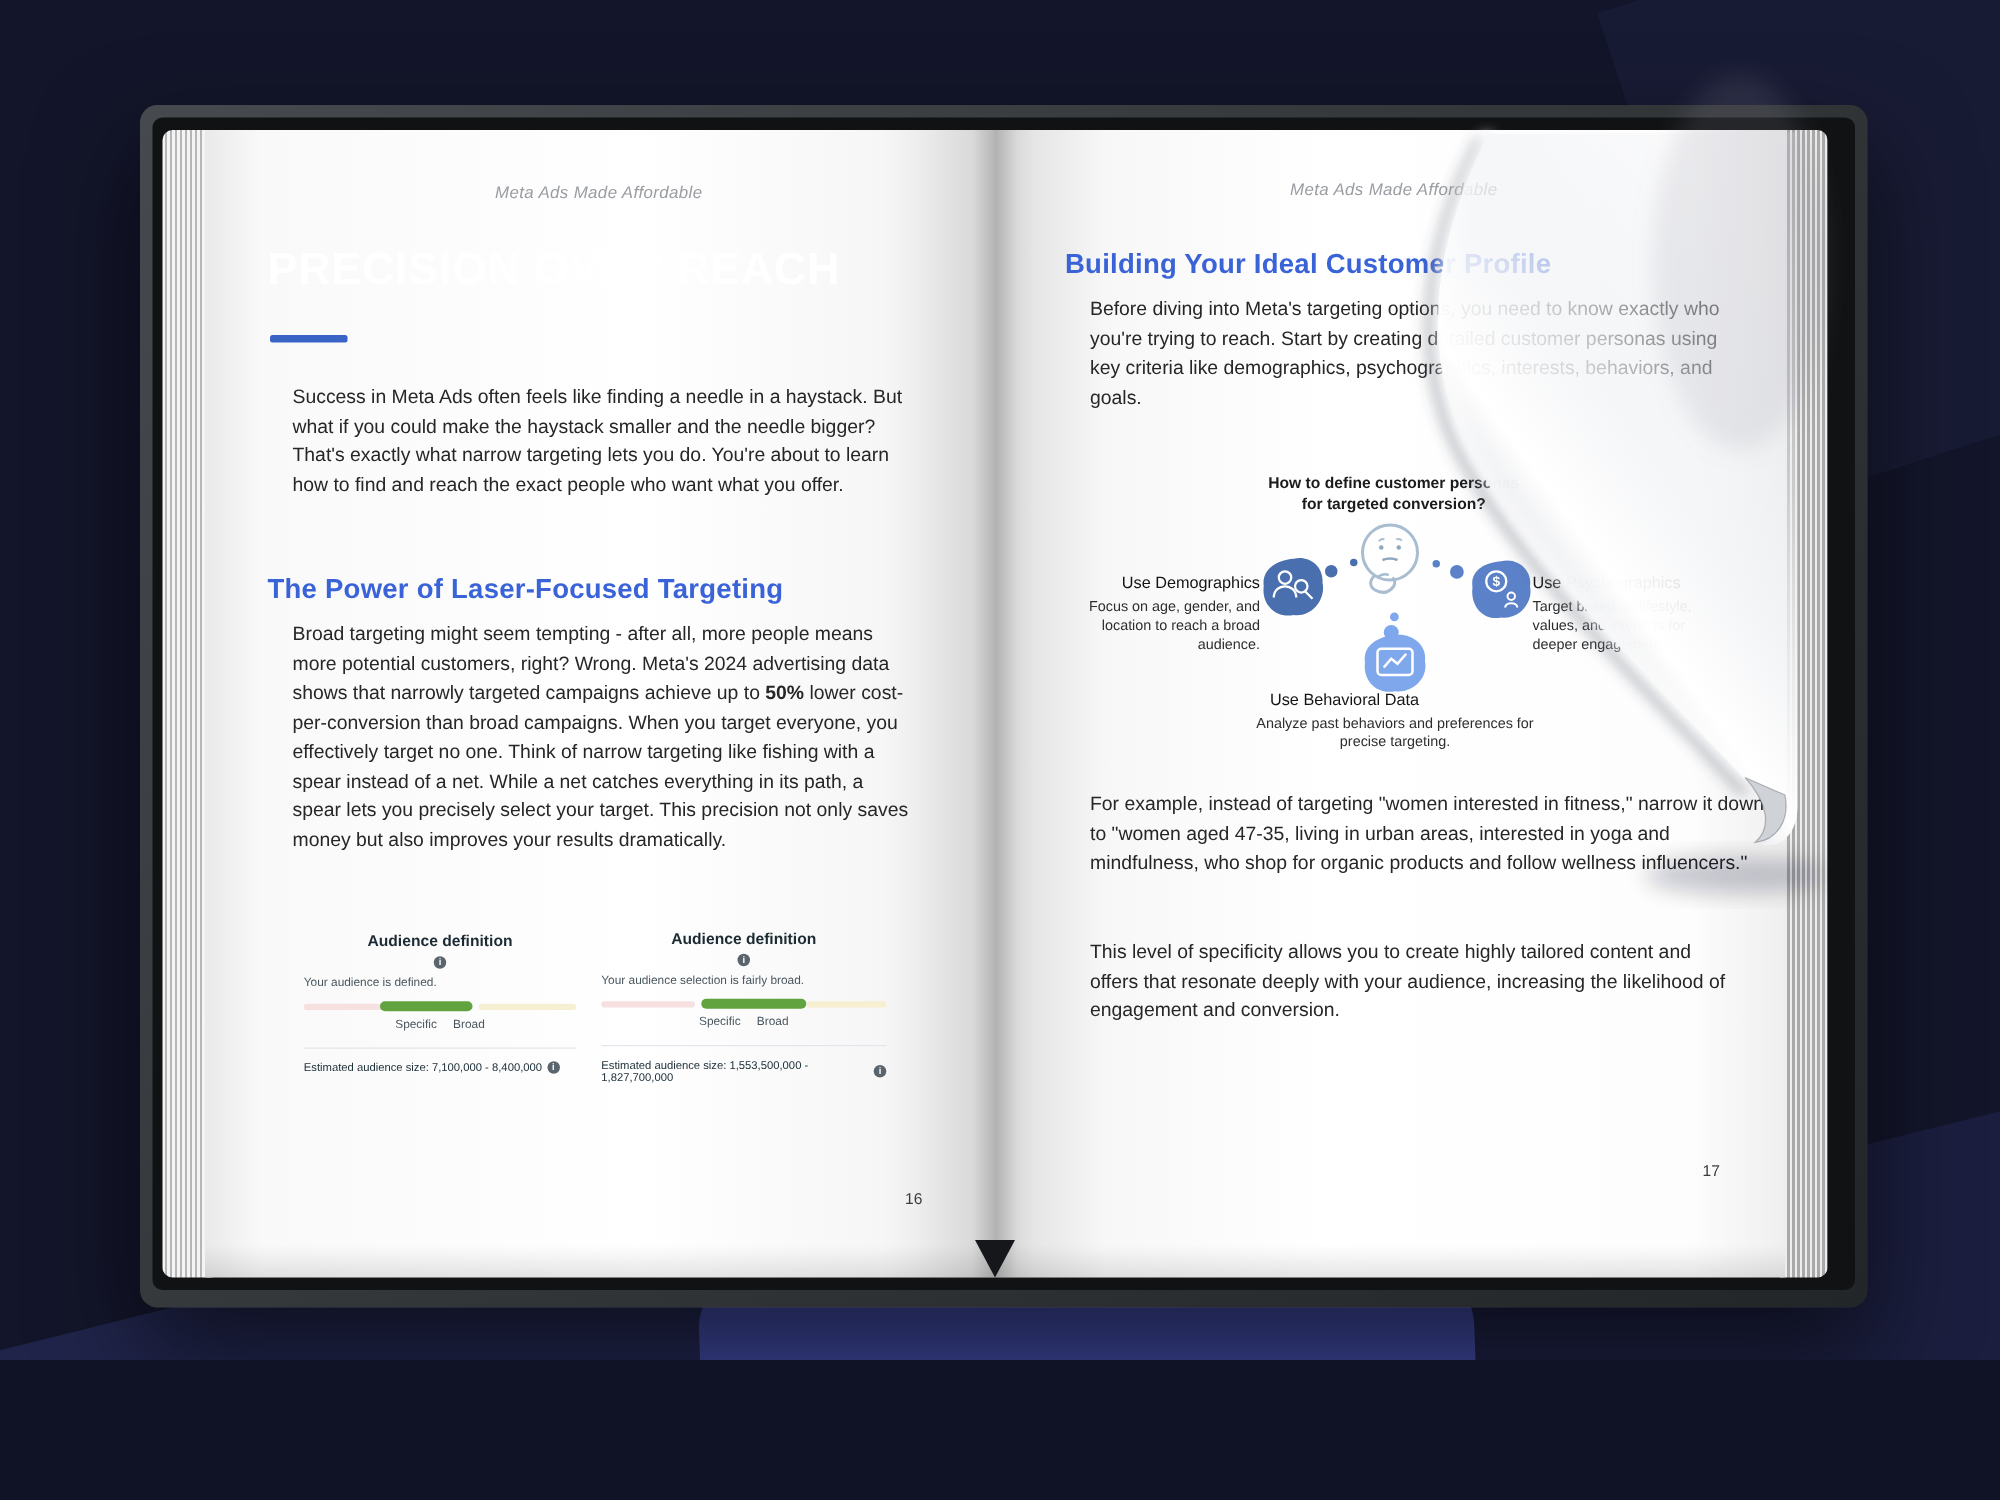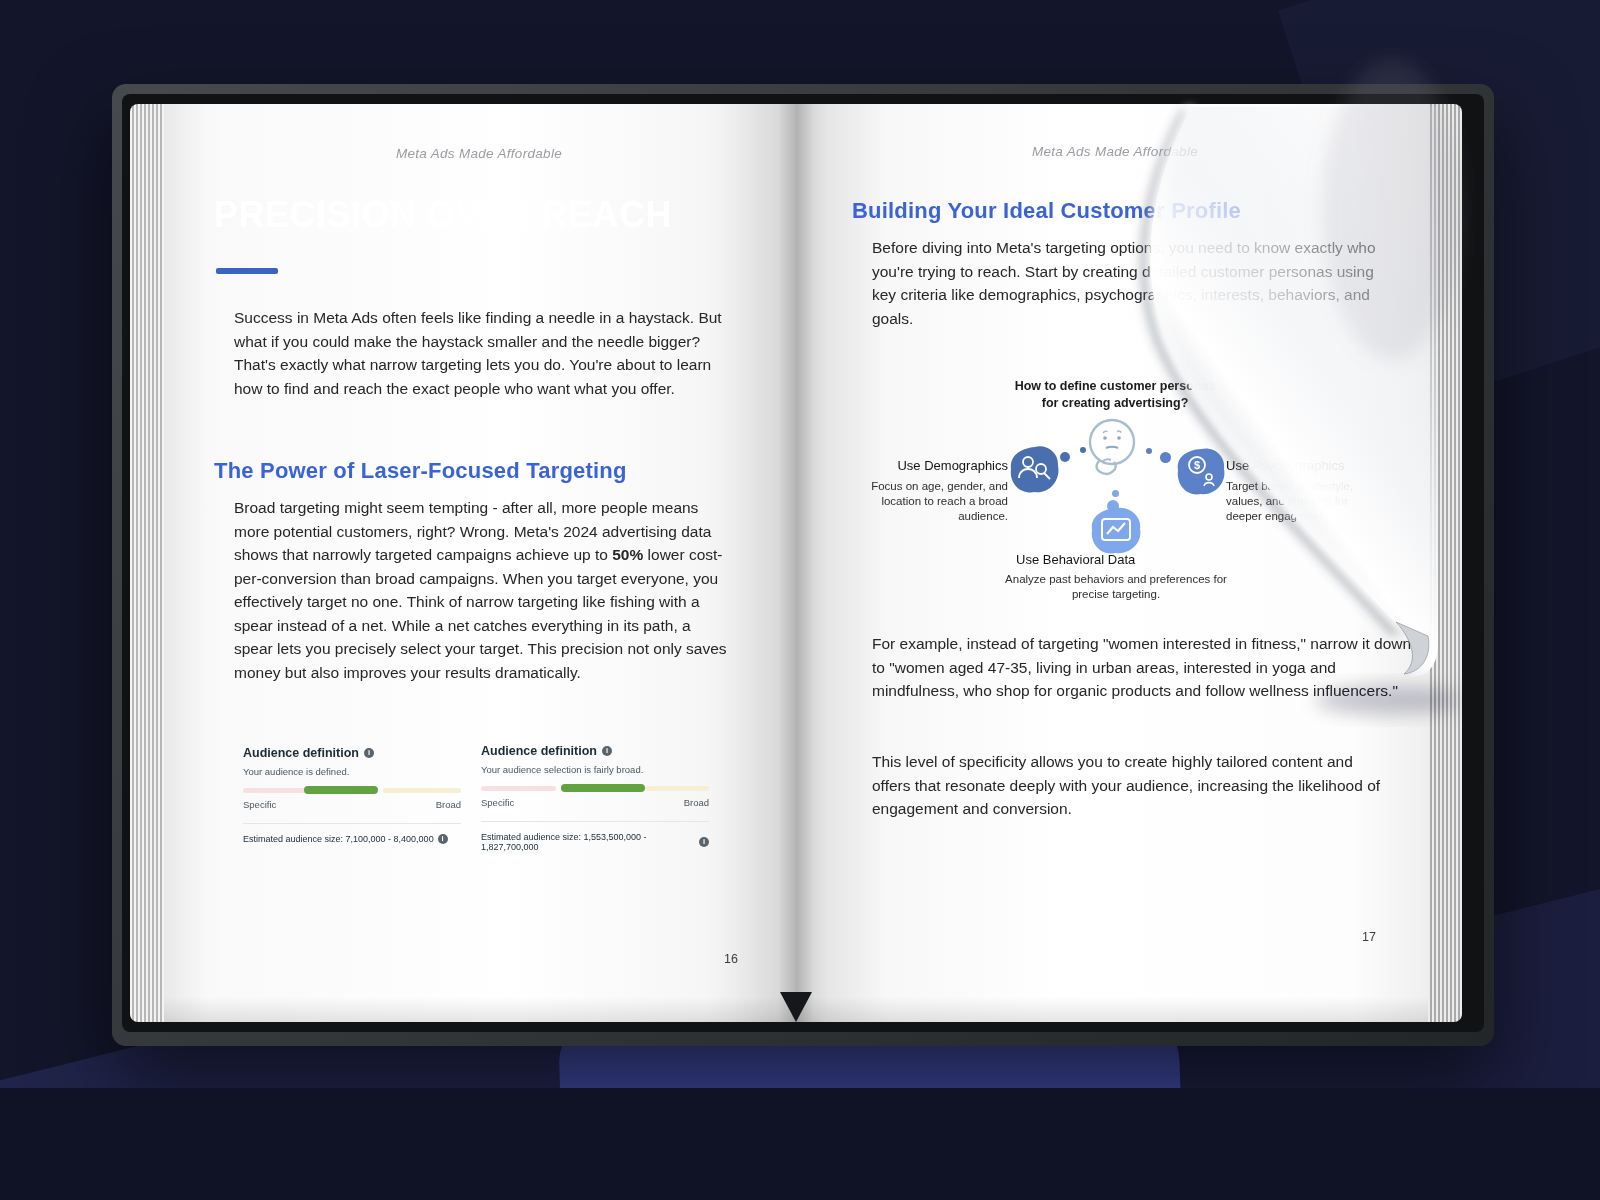--- a/index.html
+++ b/index.html
@@ -45,31 +45,31 @@
   .body-text{font-size:15.5px;line-height:23.5px;color:#262626;}
   .h-blue{font-size:22px;font-weight:bold;color:#3a63d8;letter-spacing:.2px;}
   .page-num{font-size:12.5px;color:#3c3c3c;}
 
   
   .lp-title{left:214px;top:194px;font-size:36px;font-weight:bold;color:#ffffff;letter-spacing:.5px;}
   .lp-dash{left:216px;top:268px;width:62px;height:6px;background:#3a63c6;border-radius:2px;}
 
   
   .widget{z-index:20;}
-  .w-title{font-size:12.5px;font-weight:bold;color:#1c2b33;display:flex;align-items:center;gap:5px;}
+  .w-title{font-size:12.5px;font-weight:bold;color:#1c2b33;display:flex;align-items:center;gap:5px;flex-direction:column;}
   .w-status{margin-top:6px;font-size:9.5px;color:#49565e;}
   .w-slider{margin-top:9px;position:relative;height:8px;}
   .seg{position:absolute;top:2px;height:5px;border-radius:3px;}
   .seg-pink{left:0;width:30%;background:#f6e1e0;}
   .seg-yellow{right:0;width:36%;background:#f6efd2;}
   .seg-green{left:28%;width:34%;top:0;height:8px;background:#61a33e;border-radius:5px;}
   .widget-2 .seg-pink{width:33%;}
   .widget-2 .seg-green{left:35%;width:37%;}
   .widget-2 .seg-yellow{width:28%;}
-  .w-labels{display:flex;justify-content:space-between;font-size:9.5px;color:#49565e;margin-top:5px;gap:13px;}
+  .w-labels{display:flex;justify-content:center;font-size:9.5px;color:#49565e;margin-top:5px;gap:13px;}
   .w-divider{margin-top:13px;border-top:1px solid #e3e6ea;}
   .w-estimate{margin-top:10px;font-size:9px;color:#20313a;display:flex;align-items:center;gap:4px;}
   .info-dot{display:inline-block;width:10px;height:10px;border-radius:50%;background:#5a646d;color:#fff;
             font-size:7.5px;line-height:10px;text-align:center;font-style:normal;font-weight:bold;flex:0 0 auto;}
 
   
   .dg-title{left:915px;top:378px;width:400px;text-align:center;font-size:12.5px;font-weight:bold;color:#1b1b1b;line-height:17px;}
   .dg-label{font-size:13px;font-weight:normal;color:#141414;}
   .dg-desc{font-size:11.5px;line-height:15px;color:#2e2e2e;}
   .dot{position:absolute;border-radius:50%;z-index:21;}
@@ -155,21 +155,21 @@
   <div class="abs page-num" style="left:724px;top:952px;">16</div>
 
   <div class="abs running-header" style="left:800px;top:144px;">Meta Ads Made Affordable</div>
 
   <div class="abs h-blue" style="left:852px;top:198px;width:570px;white-space:nowrap;">Building Your Ideal Customer Profile</div>
 
   <div class="abs body-text" style="left:872px;top:236px;width:505px;">Before diving into Meta's targeting options, you need to know exactly who you're trying to reach. Start by creating detailed customer personas using key criteria like demographics, psychographics, interests, behaviors, and goals.</div>
 
   <div class="abs dg-title">
     <div>How to define customer personas</div>
-    <div>for creating advertising?</div>
+    <div>for targeted conversion?</div>
   </div>
 
   <svg class="abs" style="left:1076px;top:414px;" width="70" height="78" viewBox="0 0 70 78">
     <circle cx="36" cy="28" r="22" fill="none" stroke="#a8bdd0" stroke-width="2.4"></circle>
     <circle cx="29" cy="24" r="1.8" fill="#8fa7bd"></circle>
     <circle cx="43" cy="24" r="1.8" fill="#8fa7bd"></circle>
     <path d="M27,19 q2,-2.5 4.5,-1.5" fill="none" stroke="#a8bdd0" stroke-width="1.6"></path>
     <path d="M41,17.5 q2.5,-1 4.5,1" fill="none" stroke="#a8bdd0" stroke-width="1.6"></path>
     <path d="M30,34 q6,-2.5 12,0" fill="none" stroke="#8fa7bd" stroke-width="2"></path>
     <path d="M24,46 q-7,7 0,12 q9,5 15,-3 q2,-4 -1,-7" fill="none" stroke="#a8bdd0" stroke-width="2.4"></path>

